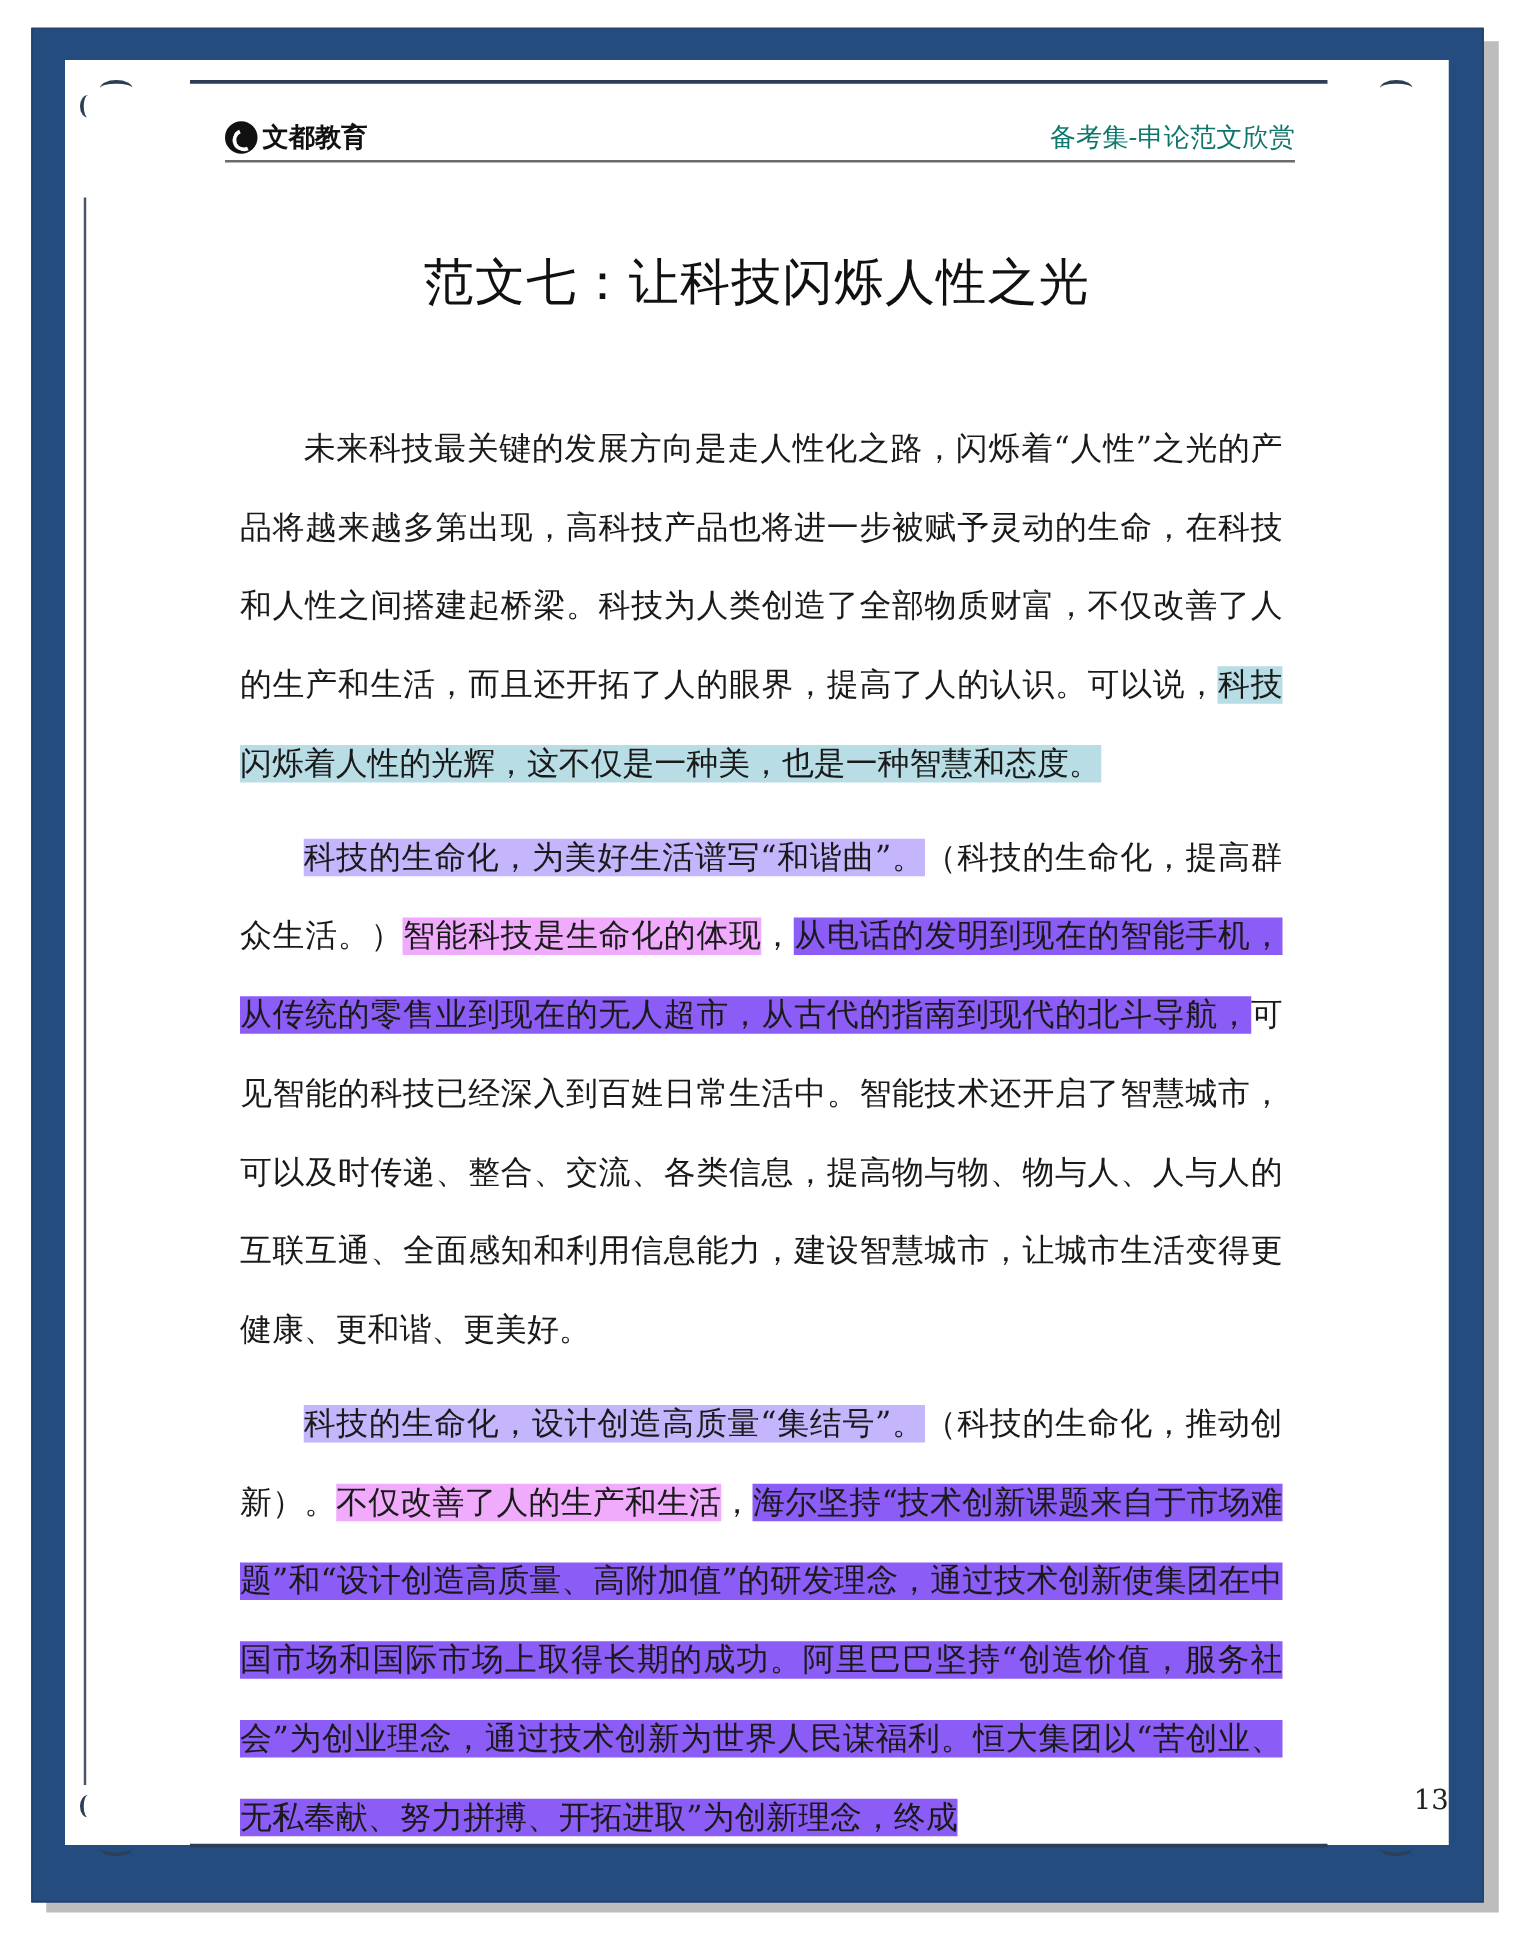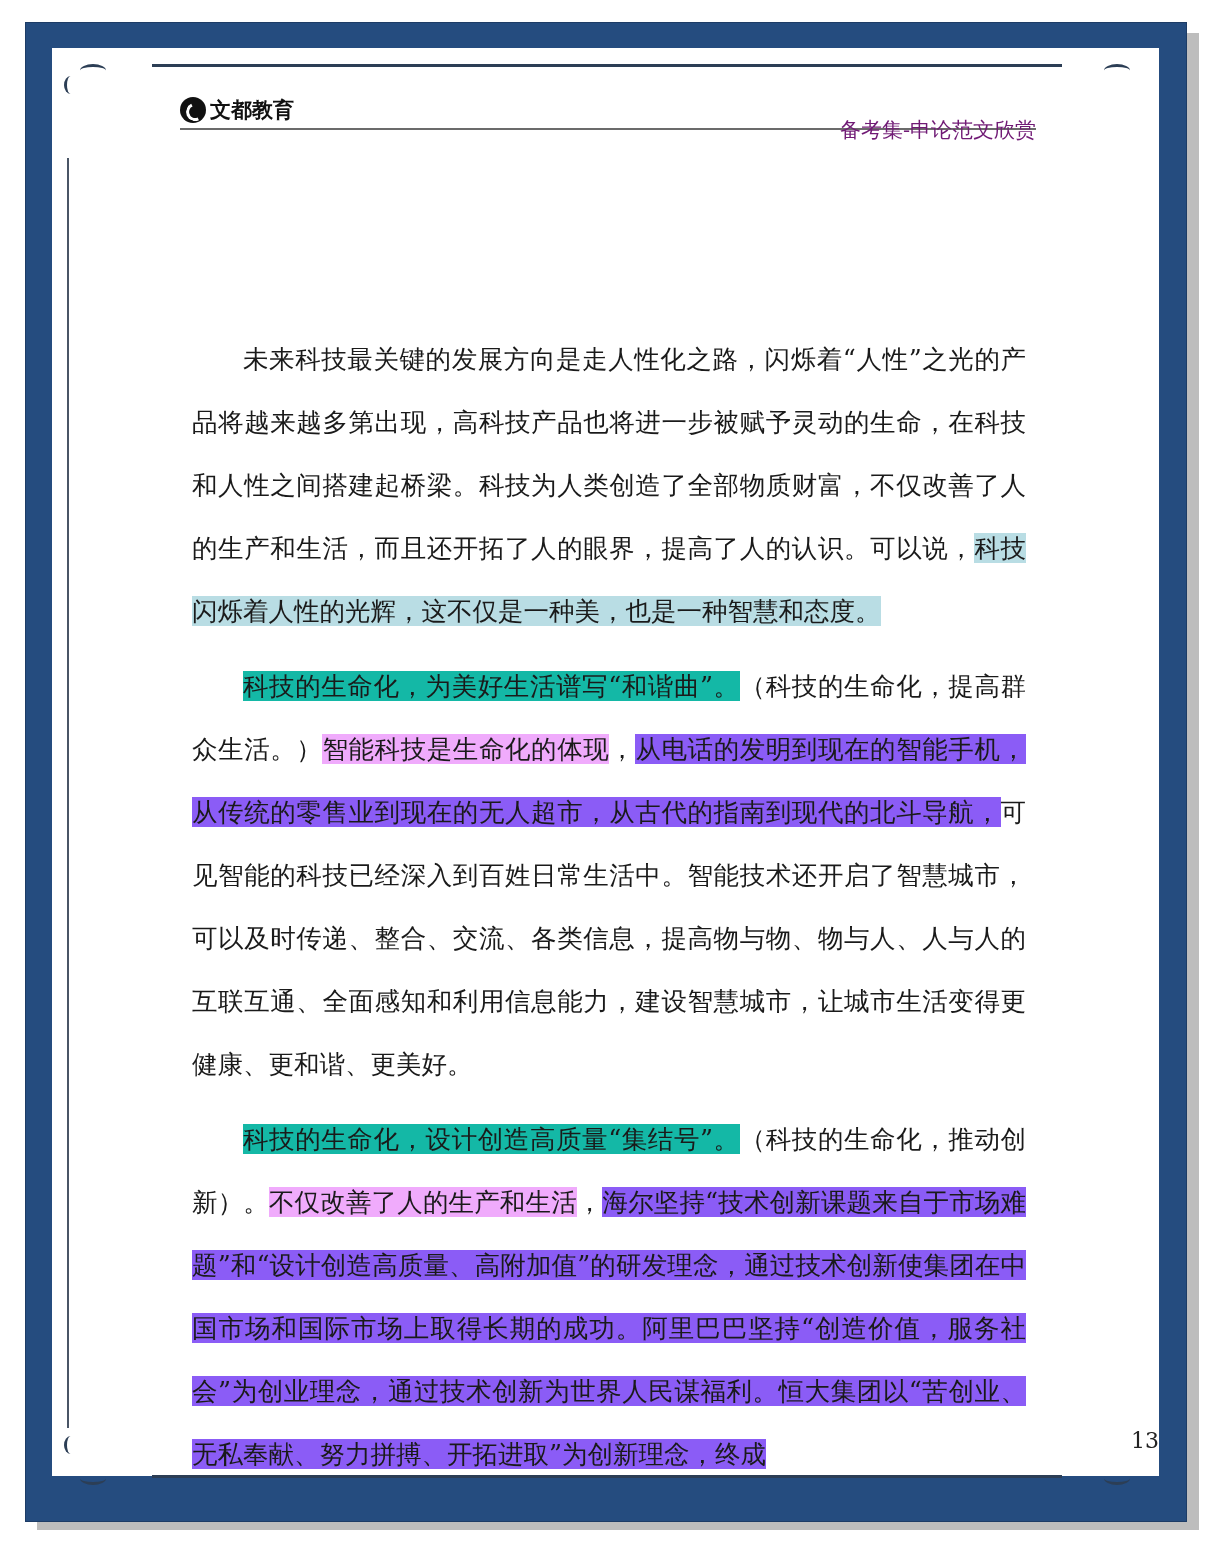--- a/index.html
+++ b/index.html
@@ -14,29 +14,29 @@
   .inner-line-left { position: absolute; left: 15px; top: 110px; width: 2px; height: 1270px; background: #4a5566; }
   .corner-dot { position: absolute; width: 10px; height: 18px; border-left: 3px solid #2c3e55; border-radius: 50%; }
   .corner-arc { position: absolute; width: 26px; height: 10px; border-top: 3px solid #2c3e55; border-radius: 50%; }
 
   .header { position: absolute; left: 128px; top: 42px; width: 856px; height: 38px; border-bottom: 2px solid #6b6b6b; }
   .logo { position: absolute; left: 0; top: 6px; display: flex; align-items: center; gap: 4px; }
   .logo-mark { width: 26px; height: 26px; border-radius: 50%; background: #111; position: relative; }
   .logo-mark::after { content: ""; position: absolute; left: 6px; top: 6px; width: 12px; height: 12px;
                       border: 3px solid #fff; border-radius: 50%; border-right-color: transparent; border-top-color: transparent; transform: rotate(20deg); }
   .logo-text { font-family: "DejaVu Sans", "Liberation Sans", sans-serif; font-weight: bold; font-size: 21px; color: #111; letter-spacing: 0px; }
-  .header-right { position: absolute; right: 0; top: 6px; font-size: 21px; color: #701a75; margin-top: 20px; }
+  .header-right { position: absolute; right: 0; top: 6px; font-size: 21px; color: #0f766e; }
 
   .title { position: absolute; left: 0; width: 1107px; top: 150px; text-align: center;
            font-family: "DejaVu Sans", "Liberation Sans", sans-serif; font-size: 40px; color: #111; letter-spacing: 1px; }
 
   .body { position: absolute; left: 128px; top: 268px; width: 858px; font-size: 25.5px; line-height: 63px; text-align: justify; }
   .para { margin: 12px; text-indent: 2em; }
   .hl-blue { background: #b9dde4; }
-  .hl-red { background: #14b8a6; }
+  .hl-red { background: #c4b5fd; }
   .hl-purple { background: #f0abfc; }
   .hl-green { background: #8b5cf6; }
 
   .page-number { position: absolute; left: 0; width: 1107px; top: 1380px; text-align: right; font-size: 22px; color: #222; }
 </style>
 </head>
 <body>
 
 <div class="shadow"></div>
 <div class="frame"></div>
@@ -53,20 +53,21 @@
   <div class="corner-dot" style="left:12px;top:1388px;"></div>
 
   <div class="header">
     <div class="logo">
       <span class="logo-mark"></span>
       <span class="logo-text">文都教育</span>
     </div>
     <div class="header-right">备考集-申论范文欣赏</div>
   </div>
 
+  <div class="title">范文七：让科技闪烁人性之光</div>
 
   <div class="body">
     <p class="para">
       <span>未来科技最关键的发展方向是走人性化之路，闪烁着“人性”之光的产品将越来越多第出现，高科技产品也将进一步被赋予灵动的生命，在科技和人性之间搭建起桥梁。科技为人类创造了全部物质财富，不仅改善了人的生产和生活，而且还开拓了人的眼界，提高了人的认识。可以说，</span><span class="hl-blue">科技闪烁着人性的光辉，这不仅是一种美，也是一种智慧和态度。</span>
     </p>
     <p class="para">
       <span class="hl-red">科技的生命化，为美好生活谱写“和谐曲”。</span><span>（科技的生命化，提高群众生活。）</span><span class="hl-purple">智能科技是生命化的体现</span><span>，</span><span class="hl-green">从电话的发明到现在的智能手机，从传统的零售业到现在的无人超市，从古代的指南到现代的北斗导航，</span><span>可见智能的科技已经深入到百姓日常生活中。智能技术还开启了智慧城市，可以及时传递、整合、交流、各类信息，提高物与物、物与人、人与人的互联互通、全面感知和利用信息能力，建设智慧城市，让城市生活变得更健康、更和谐、更美好。</span>
     </p>
     <p class="para">
       <span class="hl-red">科技的生命化，设计创造高质量“集结号”。</span><span>（科技的生命化，推动创新）。</span><span class="hl-purple">不仅改善了人的生产和生活</span><span>，</span><span class="hl-green">海尔坚持“技术创新课题来自于市场难题”和“设计创造高质量、高附加值”的研发理念，通过技术创新使集团在中国市场和国际市场上取得长期的成功。阿里巴巴坚持“创造价值，服务社会”为创业理念，通过技术创新为世界人民谋福利。恒大集团以“苦创业、无私奉献、努力拼搏、开拓进取”为创新理念，终成</span>

